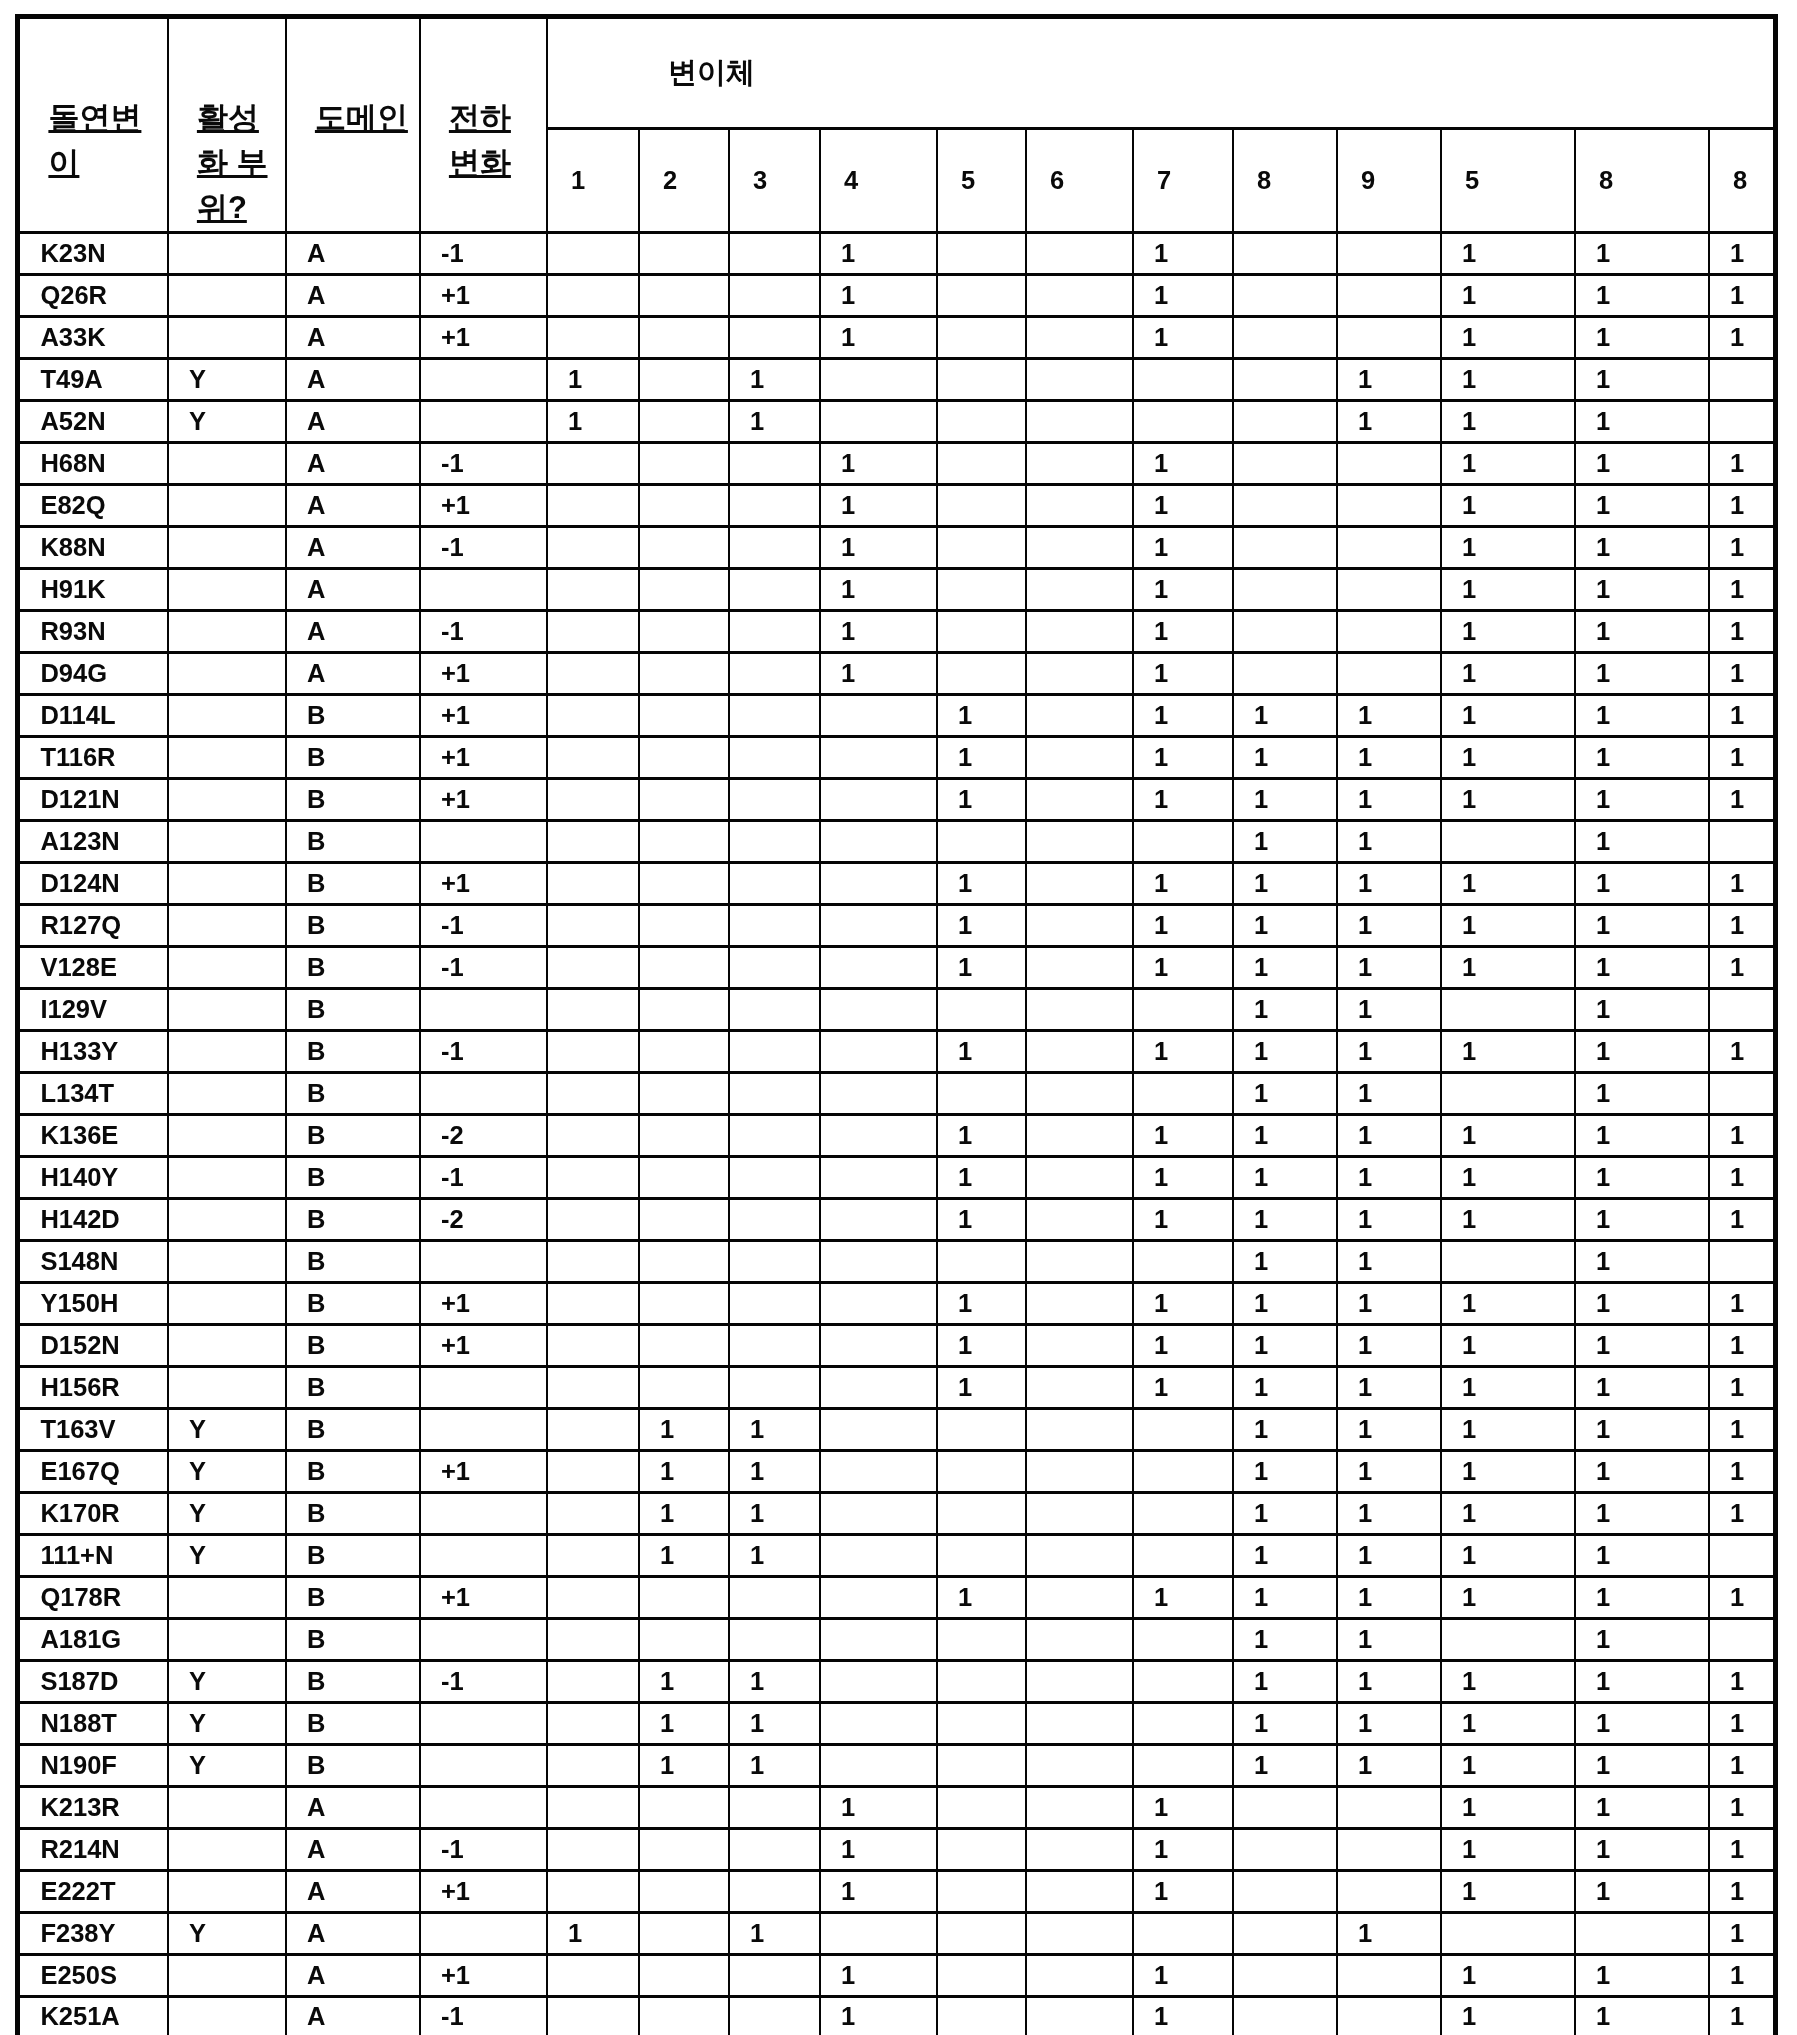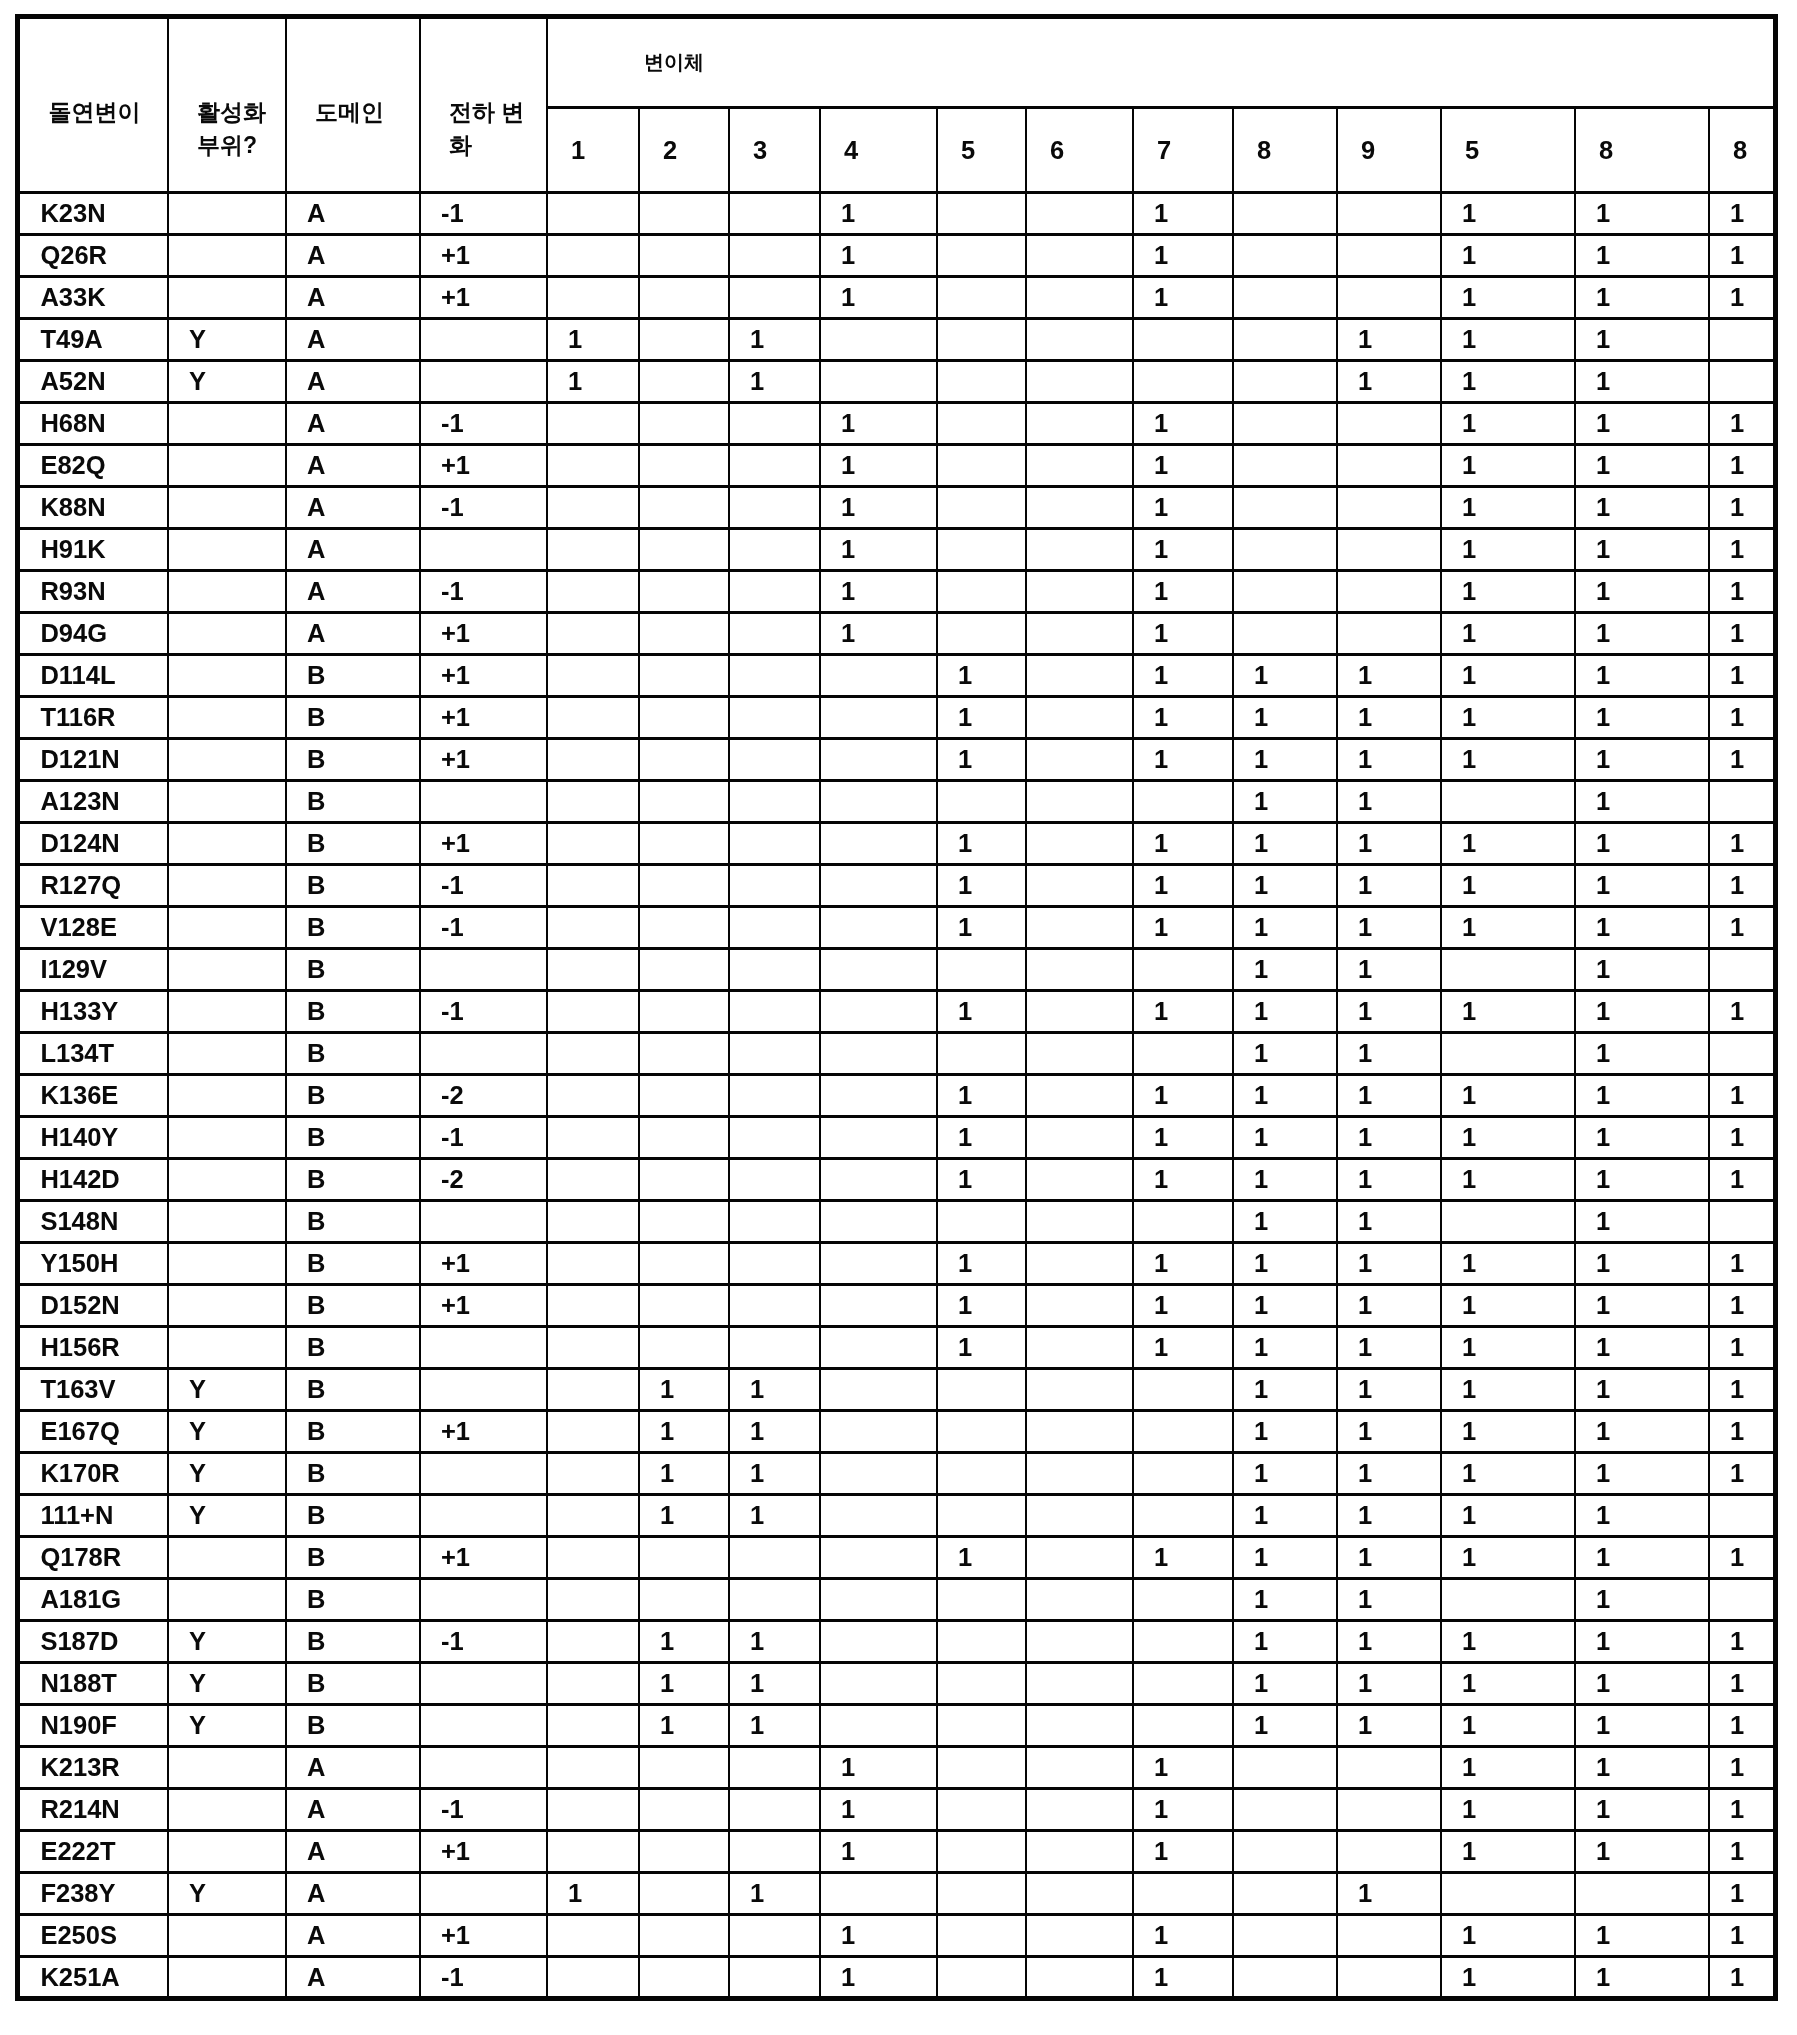--- a/index.html
+++ b/index.html
@@ -30,29 +30,30 @@
     overflow: hidden;
     font-weight: 700;
     color: #0a0a0a;
   }
   tr.hrow1 { height: 91px; }
   tr.hrow2 { height: 85px; }
   #mvtable tbody tr { height: 42px; }
   th.hd {
     vertical-align: top;
     padding: 77px 7.7px 0 28px;
-    font-size: 23px;
+    font-size: 31px;
     line-height: 1.45;
     white-space: normal;
     font-weight: 700;
+    text-decoration: underline;
   }
   th.vgroup {
     vertical-align: middle;
-    padding-left: 96px;
-    font-size: 20px;
+    padding-left: 120px;
+    font-size: 29px;
     white-space: nowrap;
     font-weight: 700;
   }
   th.num {
     vertical-align: middle;
     padding-left: 23px;
     font-size: 25.5px;
     font-weight: 700;
   }
   #mvtable td {

